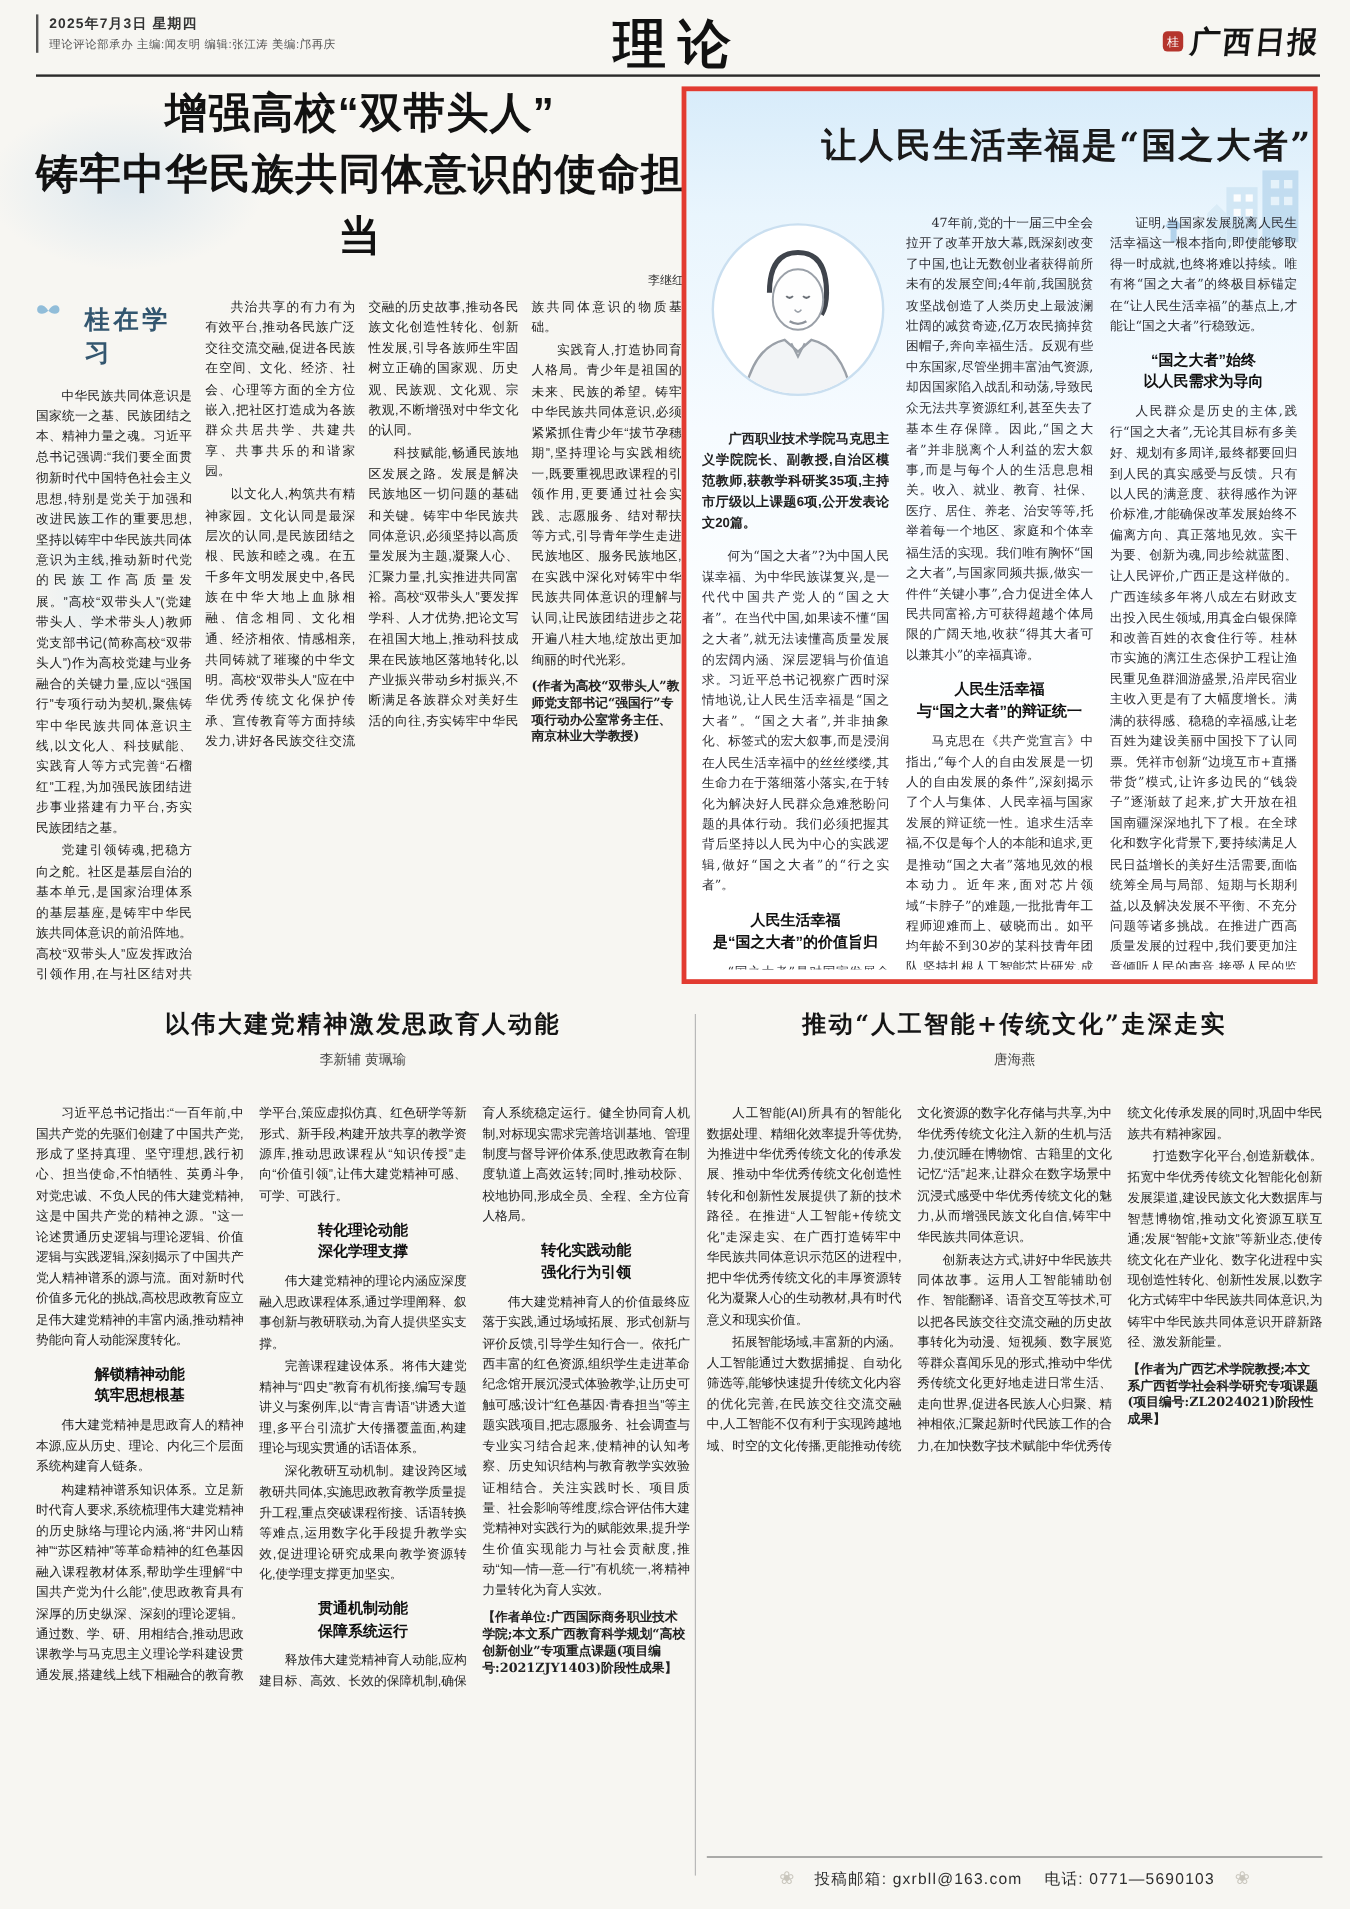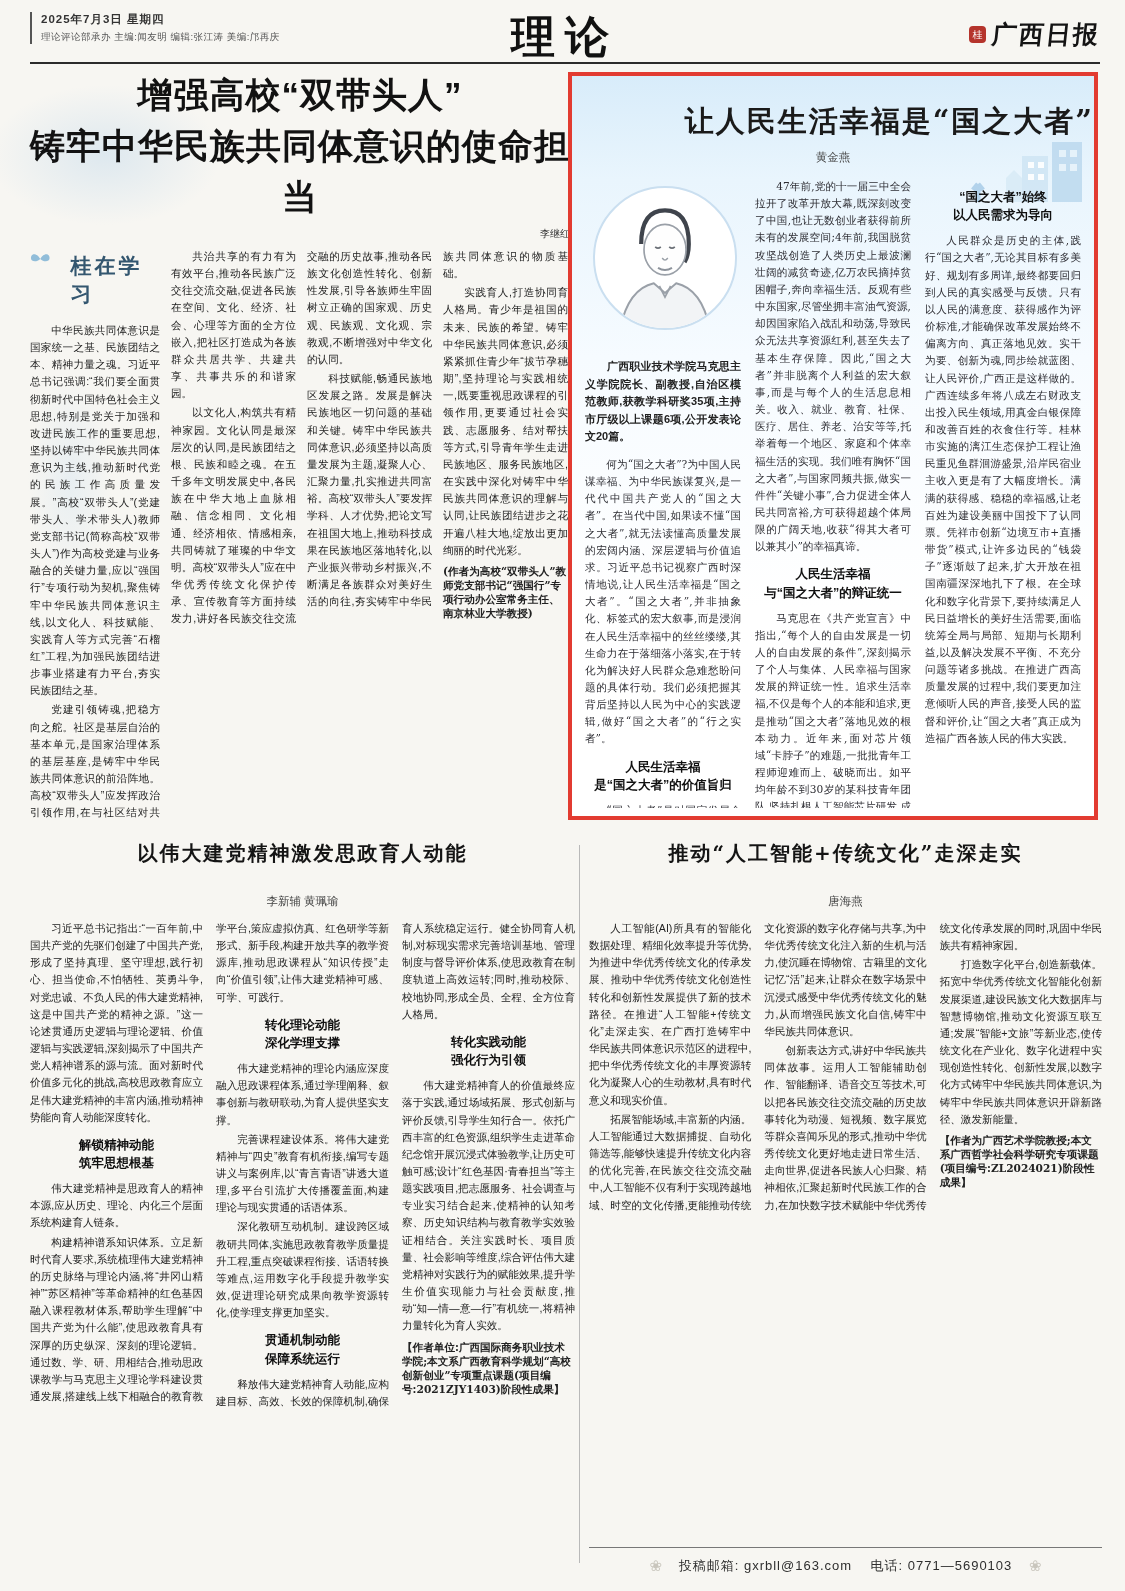--- a/index.html
+++ b/index.html
@@ -53,21 +53,21 @@
   .portrait{position:absolute;left:6px;top:6px;width:140px;height:140px;border-radius:50%;
          background:#fff;border:2px solid #cadff0;overflow:hidden;}
   .b-bio{font-size:11px;font-weight:bold;font-family:"Liberation Sans",sans-serif;
          line-height:1.6;text-align:justify;text-indent:2em;color:#222;margin-bottom:10px;}
   .buildings{position:absolute;right:10px;top:62px;opacity:.85;}
   
   .v-divider{position:absolute;left:579px;top:845px;height:718px;border-left:1px solid #b9b9b9;}
   .art-c{position:absolute;left:30px;top:832px;width:545px;height:752px;}
   .c-title{text-align:center;font-family:"DejaVu Serif",serif;font-weight:bold;font-size:20px;
            color:#141414;letter-spacing:2px;margin-top:8px;}
-  .c-byline{text-align:center;font-size:11.5px;color:#444;margin-top:27px;}
+  .c-byline{text-align:center;font-size:11.5px;color:#444;margin-top:9px;}
   .c-flow{position:absolute;top:88px;left:0;right:0;bottom:2px;column-count:3;column-gap:13px;overflow:hidden;}
   .art-d{position:absolute;left:589px;top:832px;width:513px;height:706px;}
   .d-flow{position:absolute;top:88px;left:0;right:0;bottom:0;column-count:3;column-gap:13px;overflow:hidden;}
   
   .page-footer{position:absolute;left:589px;top:1547px;width:513px;border-top:1px solid #777;
         display:flex;align-items:center;justify-content:center;gap:14px;padding-top:9px;}
   .footer-text{font-size:13px;color:#2e2e2e;letter-spacing:1px;}
   .flower{width:18px;height:18px;border-radius:50%;color:#c9c6bd;font-size:15px;line-height:18px;text-align:center;}
 </style>
 </head>
@@ -129,21 +129,20 @@
       <rect x="64" y="36" width="6" height="6" fill="#fff"></rect>
         <rect x="74" y="36" width="6" height="6" fill="#fff"></rect>
       <rect x="95" y="12" width="7" height="7" fill="#e6f2fa"></rect>
         <rect x="106" y="12" width="7" height="7" fill="#e6f2fa"></rect>
       <rect x="95" y="26" width="7" height="7" fill="#e6f2fa"></rect>
         <rect x="106" y="26" width="7" height="7" fill="#e6f2fa"></rect>
       <path d="M42,64 V40 l8,-8 8,8 V64 Z" fill="#d8ebf7"></path>
       <path d="M14,46 l0,18 M14,46 l-5,6 M14,46 l5,6" stroke="#a9cde8" stroke-width="5" fill="none"></path>
     </svg>
     <div class="b-title">让人民生活幸福是“国之大者”</div>
-    <div class="b-byline">黄金燕</div>
     <div class="b-cols">
       <div class="b-col">
         <div class="portrait-wrap">
           <div class="portrait-blob"></div>
           <div class="portrait">
             <svg width="140" height="140" viewBox="0 0 100 100">
               <path d="M33,40 q0,-24 17,-24 q17,0 17,24 q0,8 -3,13" fill="none" stroke="#3f444c" stroke-width="3"></path>
               <ellipse cx="50" cy="44" rx="15" ry="18" fill="#fefefe" stroke="#9aa0a8" stroke-width="1.2"></ellipse>
               <path d="M43,42 q2,2 4,0 M53,42 q2,2 4,0" stroke="#6b7077" stroke-width="1.2" fill="none"></path>
               <path d="M48,50 q2,3 4,0" stroke="#9aa0a8" stroke-width="1" fill="none"></path>
@@ -164,20 +163,21 @@
       <div class="b-col">
         <div>
             <p class="bl">47年前,党的十一届三中全会拉开了改革开放大幕,既深刻改变了中国,也让无数创业者获得前所未有的发展空间;4年前,我国脱贫攻坚战创造了人类历史上最波澜壮阔的减贫奇迹,亿万农民摘掉贫困帽子,奔向幸福生活。反观有些中东国家,尽管坐拥丰富油气资源,却因国家陷入战乱和动荡,导致民众无法共享资源红利,甚至失去了基本生存保障。因此,“国之大者”并非脱离个人利益的宏大叙事,而是与每个人的生活息息相关。收入、就业、教育、社保、医疗、居住、养老、治安等等,托举着每一个地区、家庭和个体幸福生活的实现。我们唯有胸怀“国之大者”,与国家同频共振,做实一件件“关键小事”,合力促进全体人民共同富裕,方可获得超越个体局限的广阔天地,收获“得其大者可以兼其小”的幸福真谛。</p>
             <h4 class="bh">人民生活幸福
 与“国之大者”的辩证统一</h4>
             <p class="bl">马克思在《共产党宣言》中指出,“每个人的自由发展是一切人的自由发展的条件”,深刻揭示了个人与集体、人民幸福与国家发展的辩证统一性。追求生活幸福,不仅是每个人的本能和追求,更是推动“国之大者”落地见效的根本动力。近年来,面对芯片领域“卡脖子”的难题,一批批青年工程师迎难而上、破晓而出。如平均年龄不到30岁的某科技青年团队,坚持扎根人工智能芯片研发,成功让国产芯片广泛应用于智能驾驶、智慧金融等领域。这些追求个人理想的奋斗,汇聚成了推动国家芯片产业崛起、实现科技自立自强这一“国之大者”的强劲动力。个体的奋斗,看似微小,却如点点星火,共同汇成以中国式现代化实现中华民族伟大复兴的磅礴力量。人民既是国家发展的价值终点,更是推动历史进步的根本动力。历史已反复</p>
           </div>
       </div>
       <div class="b-col">
         <div>
+            <p class="bl">证明,当国家发展脱离人民生活幸福这一根本指向,即使能够取得一时成就,也终将难以持续。唯有将“国之大者”的终极目标锚定在“让人民生活幸福”的基点上,才能让“国之大者”行稳致远。</p>
             <h4 class="bh">“国之大者”始终
 以人民需求为导向</h4>
             <p class="bl">人民群众是历史的主体,践行“国之大者”,无论其目标有多美好、规划有多周详,最终都要回归到人民的真实感受与反馈。只有以人民的满意度、获得感作为评价标准,才能确保改革发展始终不偏离方向、真正落地见效。实干为要、创新为魂,同步绘就蓝图、让人民评价,广西正是这样做的。广西连续多年将八成左右财政支出投入民生领域,用真金白银保障和改善百姓的衣食住行等。桂林市实施的漓江生态保护工程让渔民重见鱼群洄游盛景,沿岸民宿业主收入更是有了大幅度增长。满满的获得感、稳稳的幸福感,让老百姓为建设美丽中国投下了认同票。凭祥市创新“边境互市+直播带货”模式,让许多边民的“钱袋子”逐渐鼓了起来,扩大开放在祖国南疆深深地扎下了根。在全球化和数字化背景下,要持续满足人民日益增长的美好生活需要,面临统筹全局与局部、短期与长期利益,以及解决发展不平衡、不充分问题等诸多挑战。在推进广西高质量发展的过程中,我们要更加注意倾听人民的声音,接受人民的监督和评价,让“国之大者”真正成为造福广西各族人民的伟大实践。</p>
           </div>
 
       </div>
     </div>
   </div>
 
   <div class="v-divider"></div>

